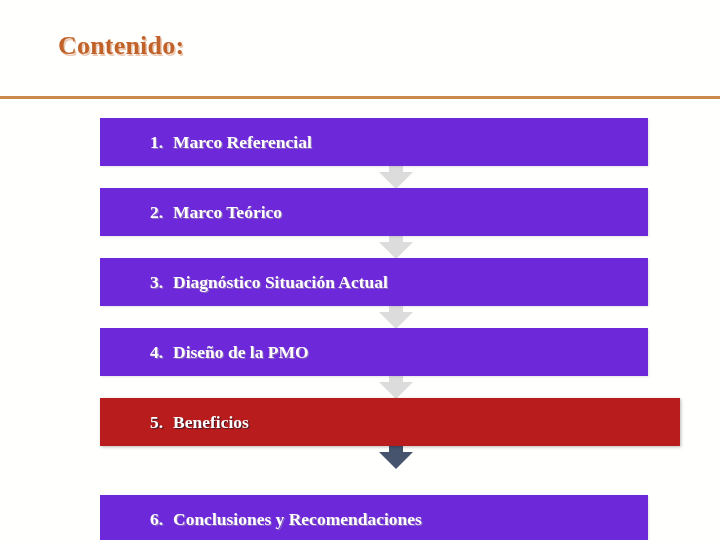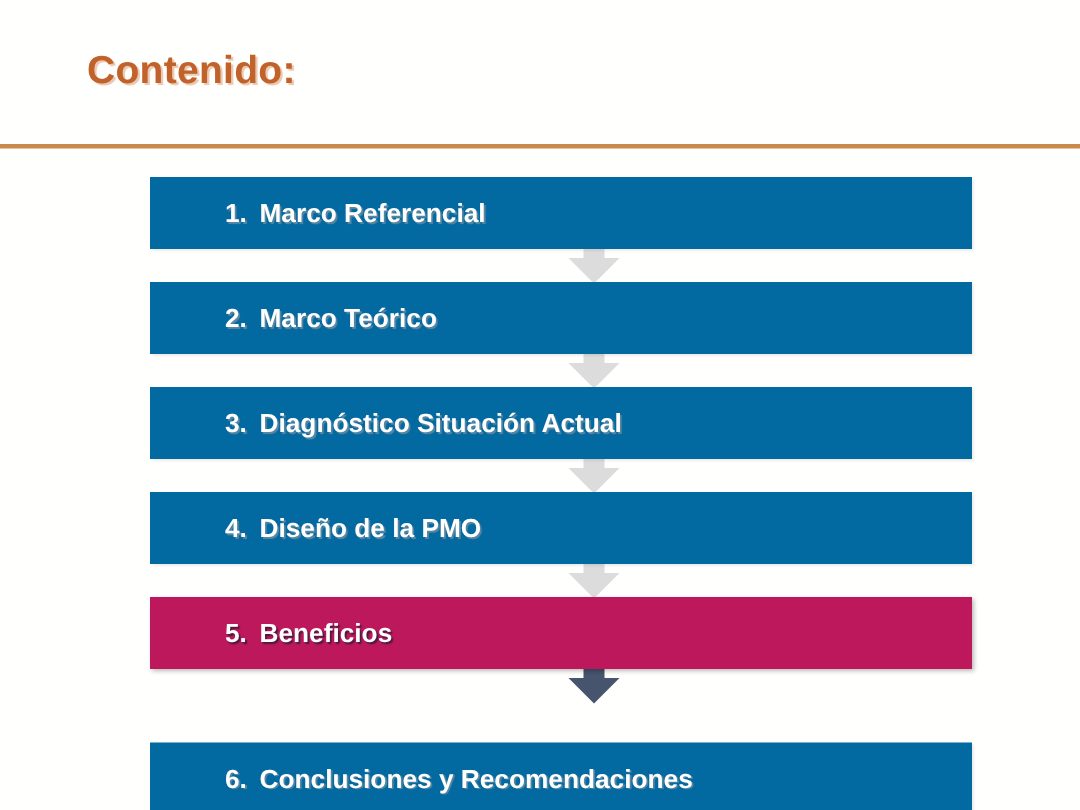--- a/index.html
+++ b/index.html
@@ -14,20 +14,21 @@
     overflow: hidden;
     position: relative;
   }
 
   #slide {
     position: absolute;
     left: 0; top: 0;
     width: 592px;
     height: 540px;
     background: #FFFFFD;
+    font-family: Liberation Serif, serif;
   }
 
   
   #slide-title {
     position: absolute;
     left: 58px;
     top: 31px;
     font-size: 26px;
     font-weight: bold;
     color: #C0622A;
@@ -60,27 +61,28 @@
     width: 548px;
     height: 48px;
   }
 
   .agenda-box {
     position: absolute;
     left: 0;
     top: 0;
     width: 548px;
     height: 48px;
-    background: #0369a1;
+    background: #6d28d9;
     box-shadow: 1px 1px 2px rgba(0,0,0,0.10);
     z-index: 2;
   }
   .agenda-box.is-active {
-    background: #be185d;
+    background: #b91c1c;
     box-shadow: 1px 1px 3px rgba(0,0,0,0.28);
+    padding-left: 32px;
   }
 
   .agenda-label {
     position: absolute;
     left: 50px;
     top: 0;
     right: 8px;
     height: 48px;
     line-height: 48px;
     font-size: 17.5px;

